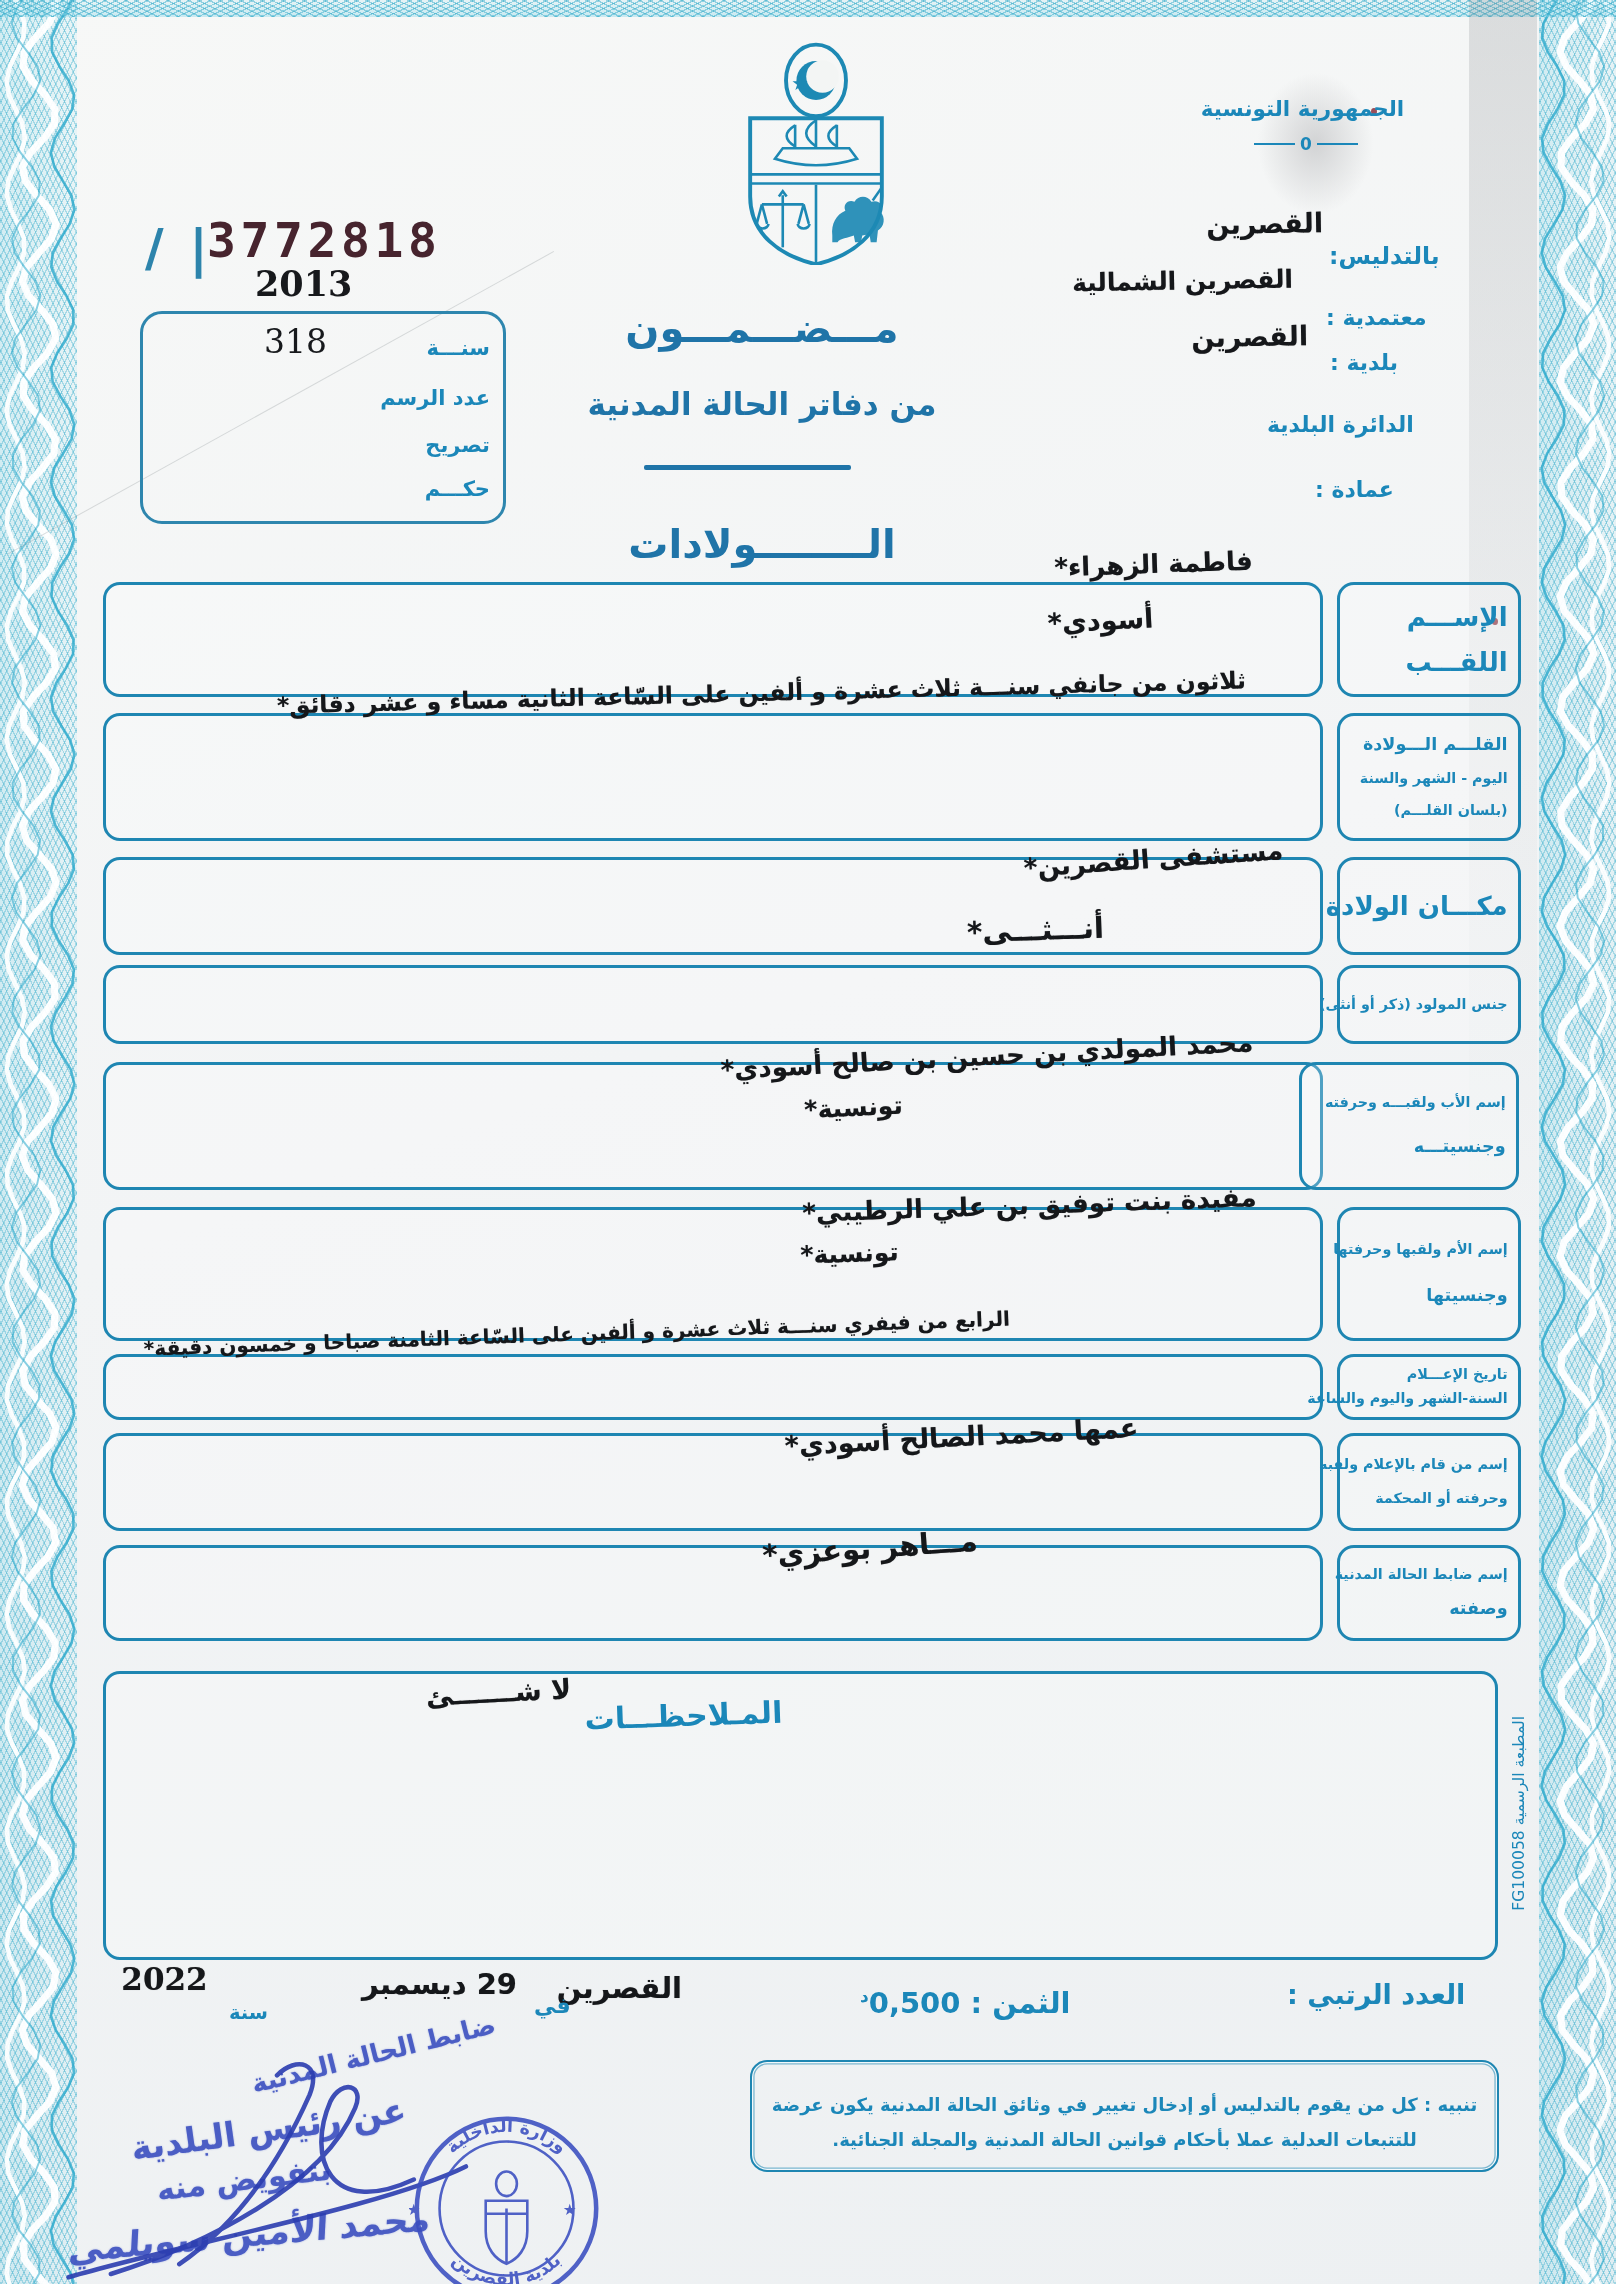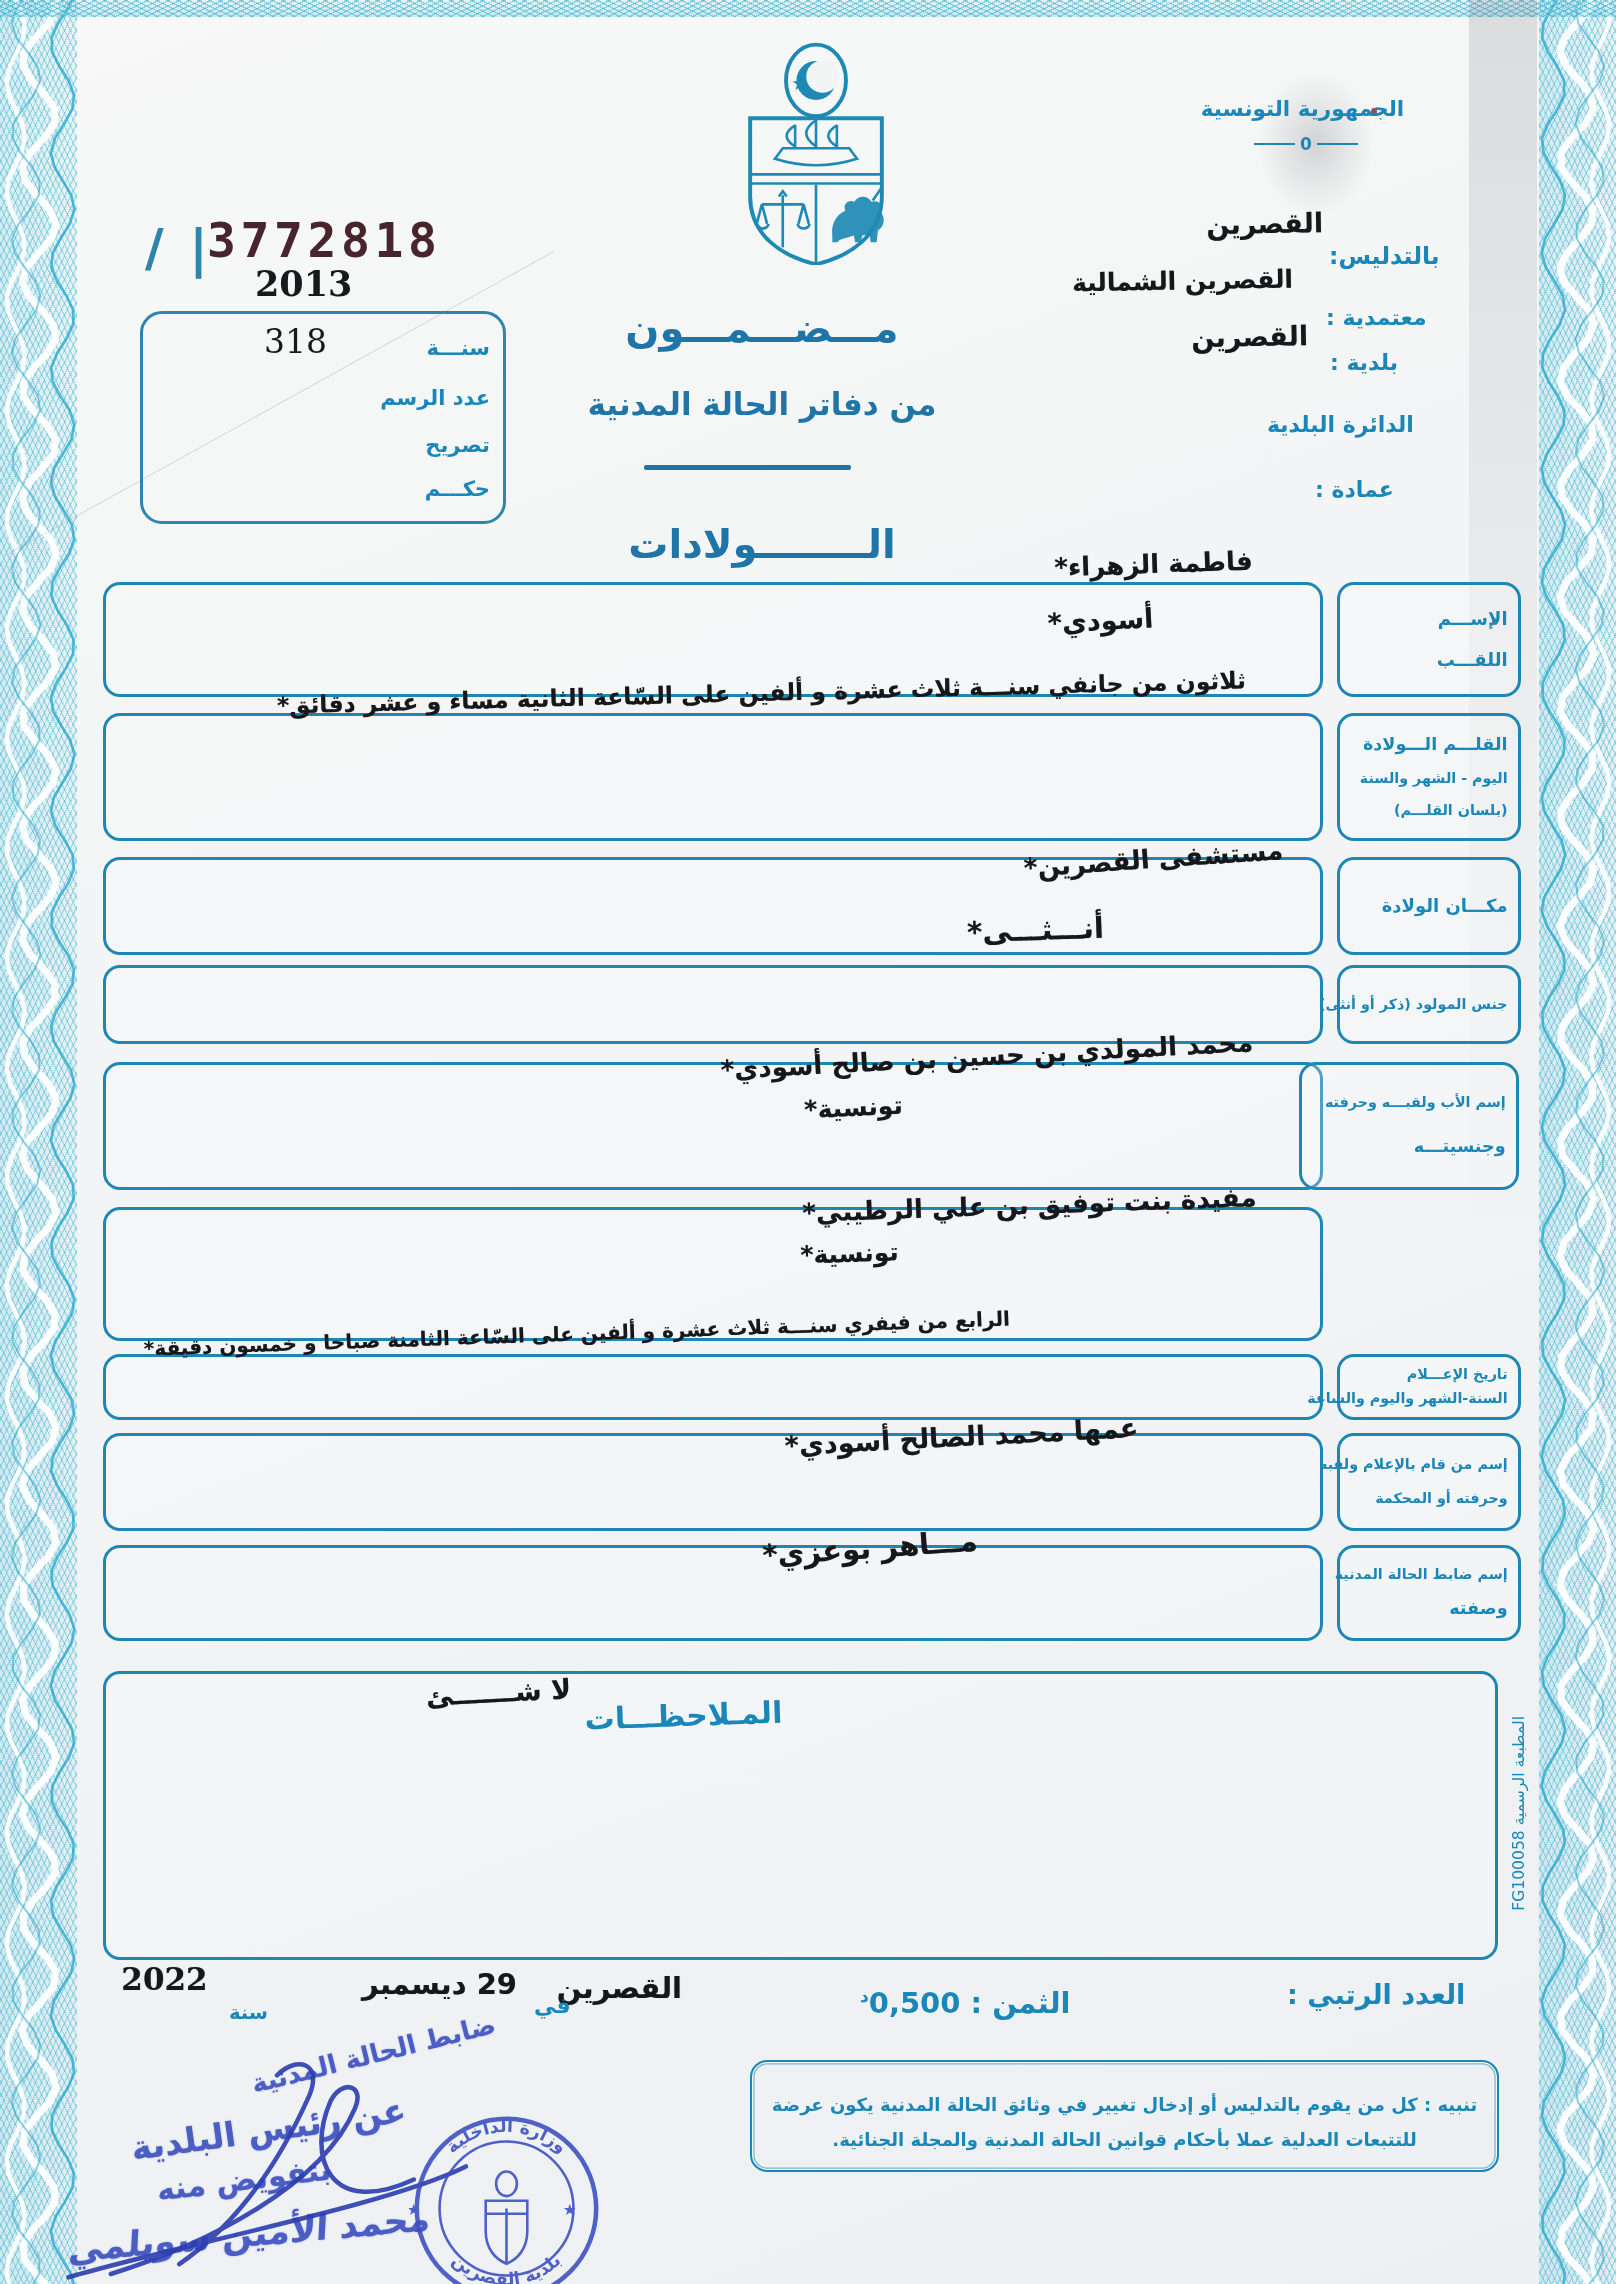--- a/index.html
+++ b/index.html
@@ -31,21 +31,21 @@
       linear-gradient(0deg, rgba(130,212,232,.4), rgba(170,228,242,.2));}
   
   .smudge{position:absolute;pointer-events:none}
   .crease{position:absolute;height:1.3px;background:rgba(140,145,150,.30);transform-origin:0 0}
   .speck{position:absolute;width:5.9px;height:7.2px;border-radius:50%;background:#7a1626;opacity:.75}
   
   .vbox,.lbox{position:absolute;border:3.3px solid var(--blue);border-radius:17px;background:rgba(255,255,255,.22);box-sizing:border-box}
   .lbox{display:flex;flex-direction:column;justify-content:space-evenly;padding:3.9px 10.4px;
         color:var(--labelblue);text-align:right;font-weight:bold}
   .lbox span{white-space:nowrap;font-size:17.6px;line-height:1.25}
-  .lbox.bg span{font-size:18px}
+  .lbox.bg span{font-size:26px}
   .lbox span.sm{font-size:14.3px}
   
   .typed{position:absolute;color:var(--ink);font-weight:bold;white-space:nowrap;text-align:center;
          text-shadow:0 0 0.7px rgba(20,20,20,.45)}
   .blab{position:absolute;color:var(--labelblue);font-weight:bold;white-space:nowrap}
   .serifnum{font-family:"DejaVu Serif",serif}
   .mono{font-family:"DejaVu Sans Mono",monospace}
   .stampink{position:absolute;color:var(--stamp);font-weight:bold;white-space:nowrap;
             text-shadow:0 0 2px rgba(58,78,192,.45);opacity:.9}
   
@@ -183,20 +183,24 @@
   </div>
   <div class="lbox bg" style="left:1337px;top:857px;width:184px;height:98px">
     <span>مكـــان الولادة</span>
   </div>
   <div class="lbox" style="left:1337px;top:965px;width:184px;height:79px">
     <span class="sm">جنس المولود (ذكر أو أنثى)</span>
   </div>
   <div class="lbox" style="left:1299px;top:1062px;width:220px;height:128px">
     <span class="sm">إسم الأب ولقبـــه وحرفته</span>
     <span>وجنسيتـــه</span>
+  </div>
+  <div class="lbox" style="left:1337px;top:1207px;width:184px;height:134px">
+    <span class="sm">إسم الأم ولقبها وحرفتها</span>
+    <span>وجنسيتها</span>
   </div>
   <div class="lbox" style="left:1337px;top:1354px;width:184px;height:66px">
     <span class="sm">تاريخ الإعـــلام</span>
     <span class="sm">السنة-الشهر واليوم والساعة</span>
   </div>
   <div class="lbox" style="left:1337px;top:1433px;width:184px;height:98px">
     <span class="sm">إسم من قام بالإعلام ولقبه</span>
     <span class="sm">وحرفته أو المحكمة</span>
   </div>
   <div class="lbox" style="left:1337px;top:1545px;width:184px;height:96px">

